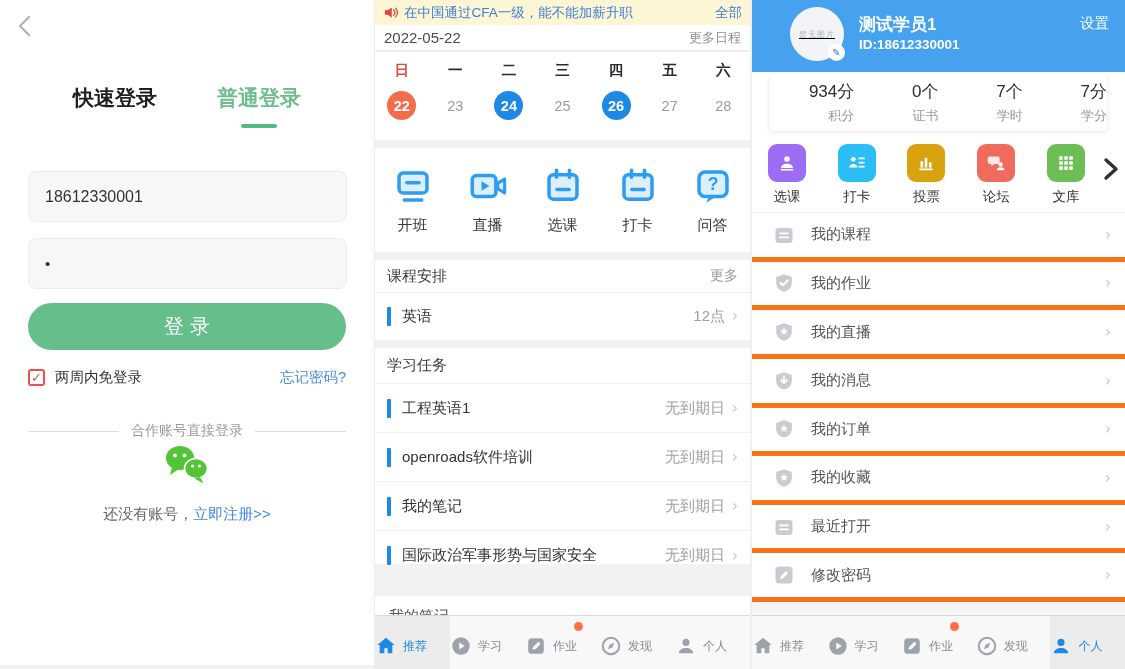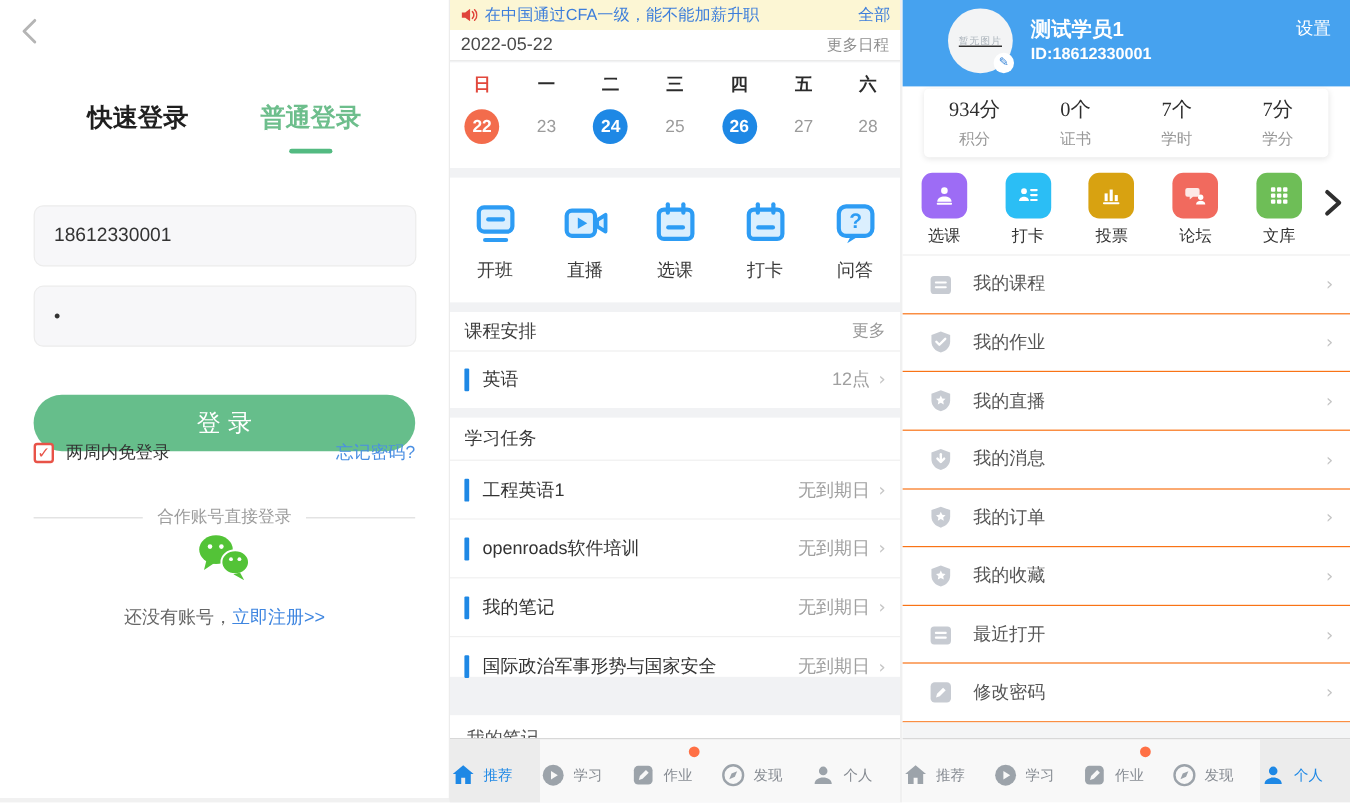--- a/index.html
+++ b/index.html
@@ -20,21 +20,21 @@
   .ltab{font-size:21px;font-weight:700;color:#1f1f1f;text-align:center;cursor:pointer;}
   .ltab.active{color:#6DBE8C;}
   .ltab .underline{width:36px;height:4px;border-radius:2px;background:var(--green-line);margin:12px auto 0;}
   .ltab .underline.hidden{visibility:hidden;}
   .lfield{position:absolute;left:28px;right:28px;height:51px;background:#f7f7f9;border:1px solid #ececec;
     border-radius:8px;font-size:16px;color:#333;padding:0 16px;width:319px;outline:none;}
   .f-phone{top:171px;}
   .f-pass{top:238px;font-size:15px;}
   .login-btn{position:absolute;top:303px;left:28px;right:28px;height:47px;border-radius:24px;
     background:var(--green);color:#fff;font-size:20px;letter-spacing:6px;padding-left:6px;
-    display:flex;align-items:center;justify-content:center;cursor:pointer;margin-top:26px;}
+    display:flex;align-items:center;justify-content:center;cursor:pointer;}
   .remember-row{position:absolute;top:368px;left:28px;right:28px;display:flex;align-items:center;}
   .cbx{width:17px;height:17px;border:2px solid #E85348;border-radius:3px;background:#fff;
     display:flex;align-items:center;justify-content:center;cursor:pointer;}
   .cbx::after{content:"✓";color:#E85348;font-size:13px;font-weight:700;line-height:1;}
   .remember-label{margin-left:10px;font-size:14.5px;color:#333;}
   .forgot{margin-left:auto;font-size:14.5px;color:var(--link-blue);cursor:pointer;}
   .partner-row{position:absolute;top:422px;left:28px;right:28px;display:flex;align-items:center;gap:12px;}
   .partner-row .line{flex:1;height:1px;background:#ddd;}
   .partner-row .txt{font-size:14px;color:#9b9b9b;white-space:nowrap;}
   .wechat-wrap{position:absolute;top:444px;left:0;width:100%;display:flex;justify-content:center;cursor:pointer;}
@@ -100,34 +100,34 @@
   .avatar{position:absolute;left:38px;top:7px;width:54px;height:54px;border-radius:50%;background:#f3f4f5;
     display:flex;align-items:center;justify-content:center;cursor:pointer;text-decoration:underline;}
   .avatar .ph{font-size:8px;color:#aab2ba;letter-spacing:1px;}
   .edit-badge{position:absolute;left:76px;top:44px;width:17px;height:17px;border-radius:50%;background:#fff;
     display:flex;align-items:center;justify-content:center;font-size:10px;color:#2E7FD6;cursor:pointer;}
   .uname{position:absolute;left:107px;top:13px;font-size:17px;font-weight:700;color:#fff;}
   .uid{position:absolute;left:107px;top:37px;font-size:13.5px;font-weight:700;color:#fff;}
   .settings{position:absolute;right:16px;top:14px;font-size:14.5px;color:#fff;cursor:pointer;}
   .statscard{position:absolute;top:74px;left:18px;right:18px;height:57px;background:#fff;border-radius:4px;
     box-shadow:0 1px 5px rgba(0,0,0,0.10);display:flex;}
-  .stat{flex:1;display:flex;flex-direction:column;align-items:center;justify-content:center;gap:4px;cursor:pointer;font-family:Liberation Serif, serif;}
+  .stat{flex:1;display:flex;flex-direction:column;align-items:flex-end;justify-content:center;gap:4px;cursor:pointer;}
   .stat .v{font-size:17px;color:#2e2e2e;}
   .stat .l{font-size:13px;color:#989898;}
   .services{position:absolute;top:139px;left:0;right:24px;height:72px;display:flex;}
   .svc{flex:1;display:flex;flex-direction:column;align-items:center;justify-content:center;gap:6px;cursor:pointer;}
   .svc .ic{width:38px;height:38px;border-radius:9px;display:flex;align-items:center;justify-content:center;}
   .svc span{font-size:13.5px;color:#333;}
   .ic.purple{background:var(--svc-purple);} .ic.cyan{background:var(--svc-cyan);}
   .ic.gold{background:var(--svc-gold);} .ic.pink{background:var(--svc-pink);}
   .ic.green{background:var(--svc-green);}
   .svc-more{position:absolute;right:2px;top:155px;width:22px;height:28px;cursor:pointer;}
   .menu{position:absolute;top:212px;left:0;right:0;height:390px;border-top:1px solid #efefef;
     display:flex;flex-direction:column;}
-  .mrow{flex:1;display:flex;align-items:center;padding:0 14px 0 22px;border-bottom:1px solid #f97316;cursor:pointer;}
+  .mrow{flex:1;display:flex;align-items:center;padding:0 14px 0 22px;border-bottom:5px solid #f97316;cursor:pointer;}
   .mrow .micon{width:20px;height:20px;}
   .mrow .mlab{margin-left:17px;font-size:15px;color:#555;}
   .mrow .chev{margin-left:auto;}
   .graystrip{position:absolute;top:602px;left:0;right:0;height:13px;background:#f4f5f6;}
 </style>
 </head>
 <body>
 
 <div class="screen">
 

